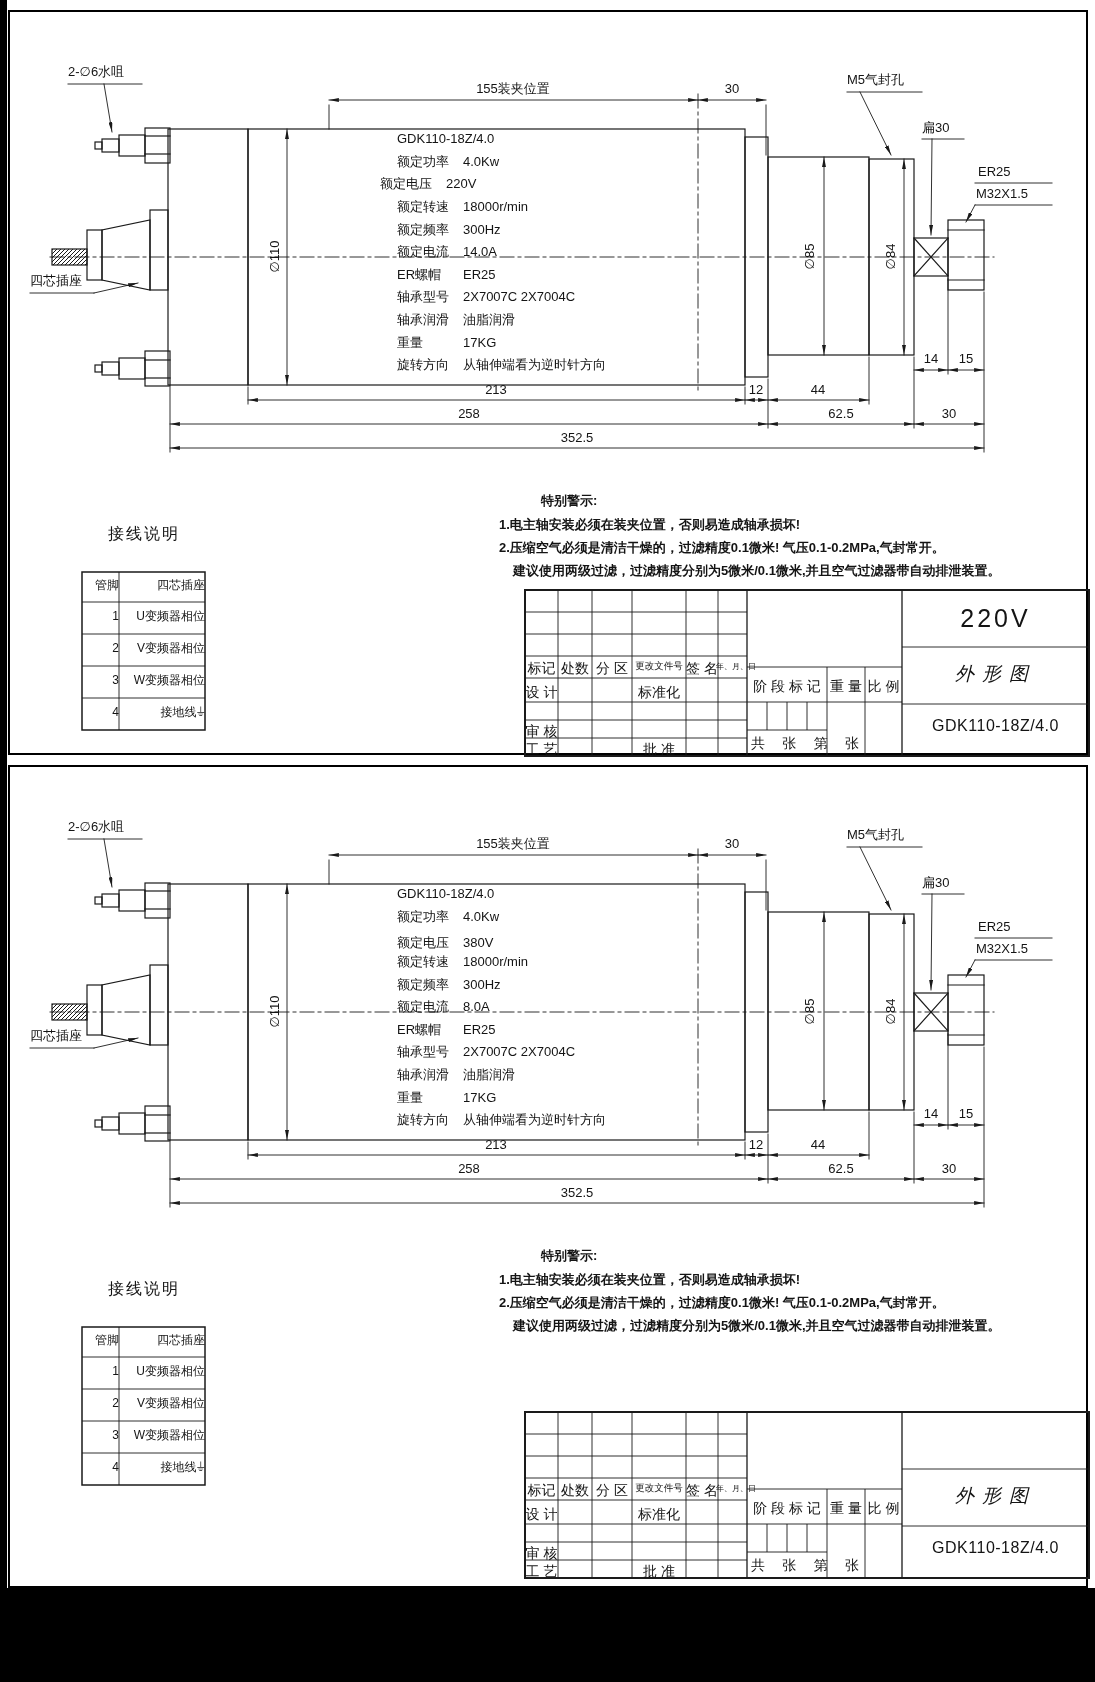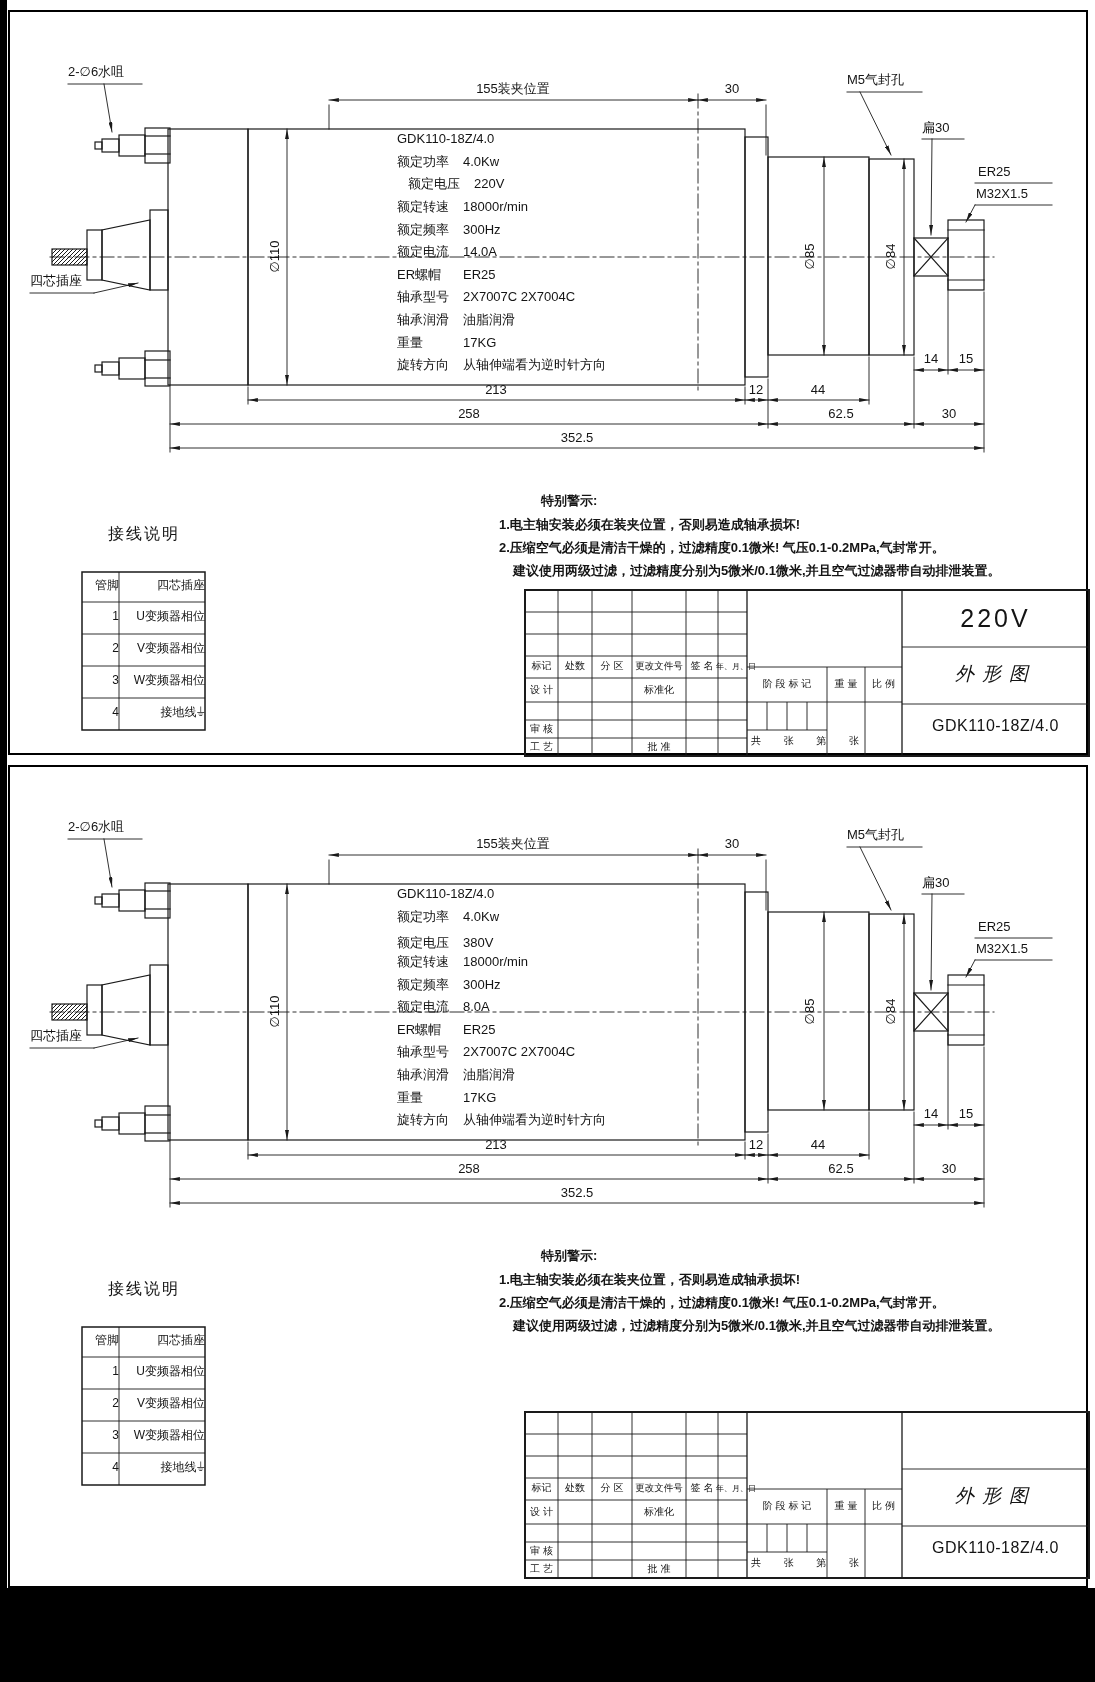--- a/index.html
+++ b/index.html
@@ -7,21 +7,21 @@
        font-family:"Liberation Sans","DejaVu Sans",sans-serif;color:#141414;}
   .blackbar{position:absolute;background:#000;}
   .sheet{position:absolute;left:8px;width:1080px;border:2px solid #000;box-sizing:border-box;background:#fff;}
   .sheet svg{position:absolute;left:0;top:0;}
   .t{position:absolute;font-size:13px;color:#141414;white-space:nowrap;line-height:1.15;}
   .c{text-align:center;}
   .rot{transform:rotate(-90deg);transform-origin:50% 50%;width:56px;text-align:center;}
   .sl{display:inline-block;width:66px;}
   .warn{font-weight:600;}
   .tb{position:absolute;width:564px;height:166px;}
-  .tb .t{font-size:10px;}
+  .tb .t{font-size:14px;}
   .tb .big{font-size:25px;letter-spacing:3px;font-weight:400;}
   .tb .name{font-size:19px;letter-spacing:8px;font-style:italic;}
   .tb .dno{font-size:16px;letter-spacing:.5px;}
   .tb .tiny{font-size:8px;font-family:Liberation Serif, serif;}
   .tb .sm{font-size:9.5px;}
   .sheetrow{display:flex;justify-content:space-between;}
   .wt-title{font-size:16px;letter-spacing:2px;}
   .wt{font-size:12px;text-align:right;}
 </style>
 </head>
@@ -191,21 +191,21 @@
   <div class="t c" style="left:788px;top:371px;width:40px">44</div>
   <div class="t c" style="left:907px;top:340px;width:28px">14</div>
   <div class="t c" style="left:942px;top:340px;width:28px">15</div>
   <div class="t c" style="left:439px;top:395px;width:40px">258</div>
   <div class="t c" style="left:811px;top:395px;width:40px">62.5</div>
   <div class="t c" style="left:919px;top:395px;width:40px">30</div>
   <div class="t c" style="left:547px;top:419px;width:40px">352.5</div>
 
   <div class="t" style="left:387px;top:120px">GDK110-18Z/4.0</div>
   <div class="t" style="left:387px;top:143px"><span class="sl">额定功率</span><span>4.0Kw</span></div>
-  <div class="t" style="left:398px;top:165px"><span class="sl">额定电压</span><span>220V</span></div>
+  <div class="t" style="left:370px;top:165px"><span class="sl">额定电压</span><span>220V</span></div>
   <div class="t" style="left:387px;top:188px"><span class="sl">额定转速</span><span>18000r/min</span></div>
   <div class="t" style="left:387px;top:211px"><span class="sl">额定频率</span><span>300Hz</span></div>
   <div class="t" style="left:387px;top:233px"><span class="sl">额定电流</span><span>14.0A</span></div>
   <div class="t" style="left:387px;top:256px"><span class="sl">ER螺帽</span><span>ER25</span></div>
   <div class="t" style="left:387px;top:278px"><span class="sl">轴承型号</span><span>2X7007C 2X7004C</span></div>
   <div class="t" style="left:387px;top:301px"><span class="sl">轴承润滑</span><span>油脂润滑</span></div>
   <div class="t" style="left:387px;top:324px"><span class="sl">重量</span><span>17KG</span></div>
   <div class="t" style="left:387px;top:346px"><span class="sl">旋转方向</span><span>从轴伸端看为逆时针方向</span></div>
 
   <div class="t warn" style="left:531px;top:482px">特别警示:</div>

